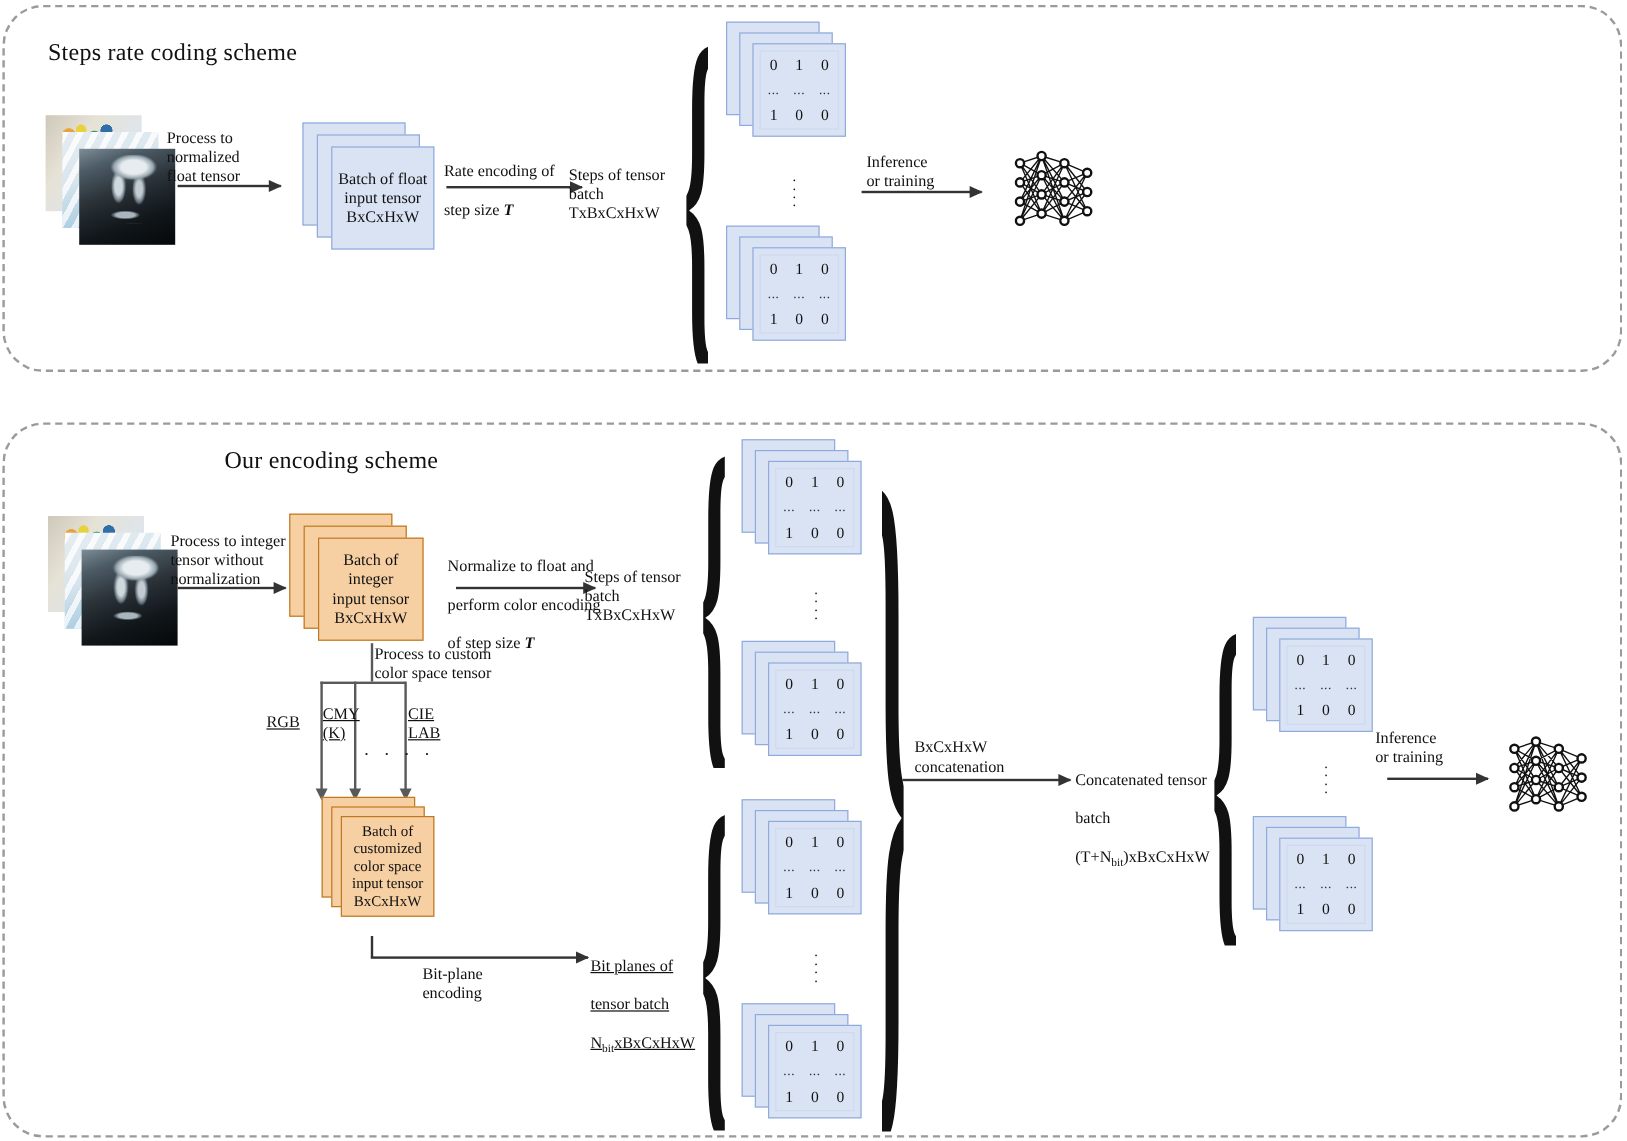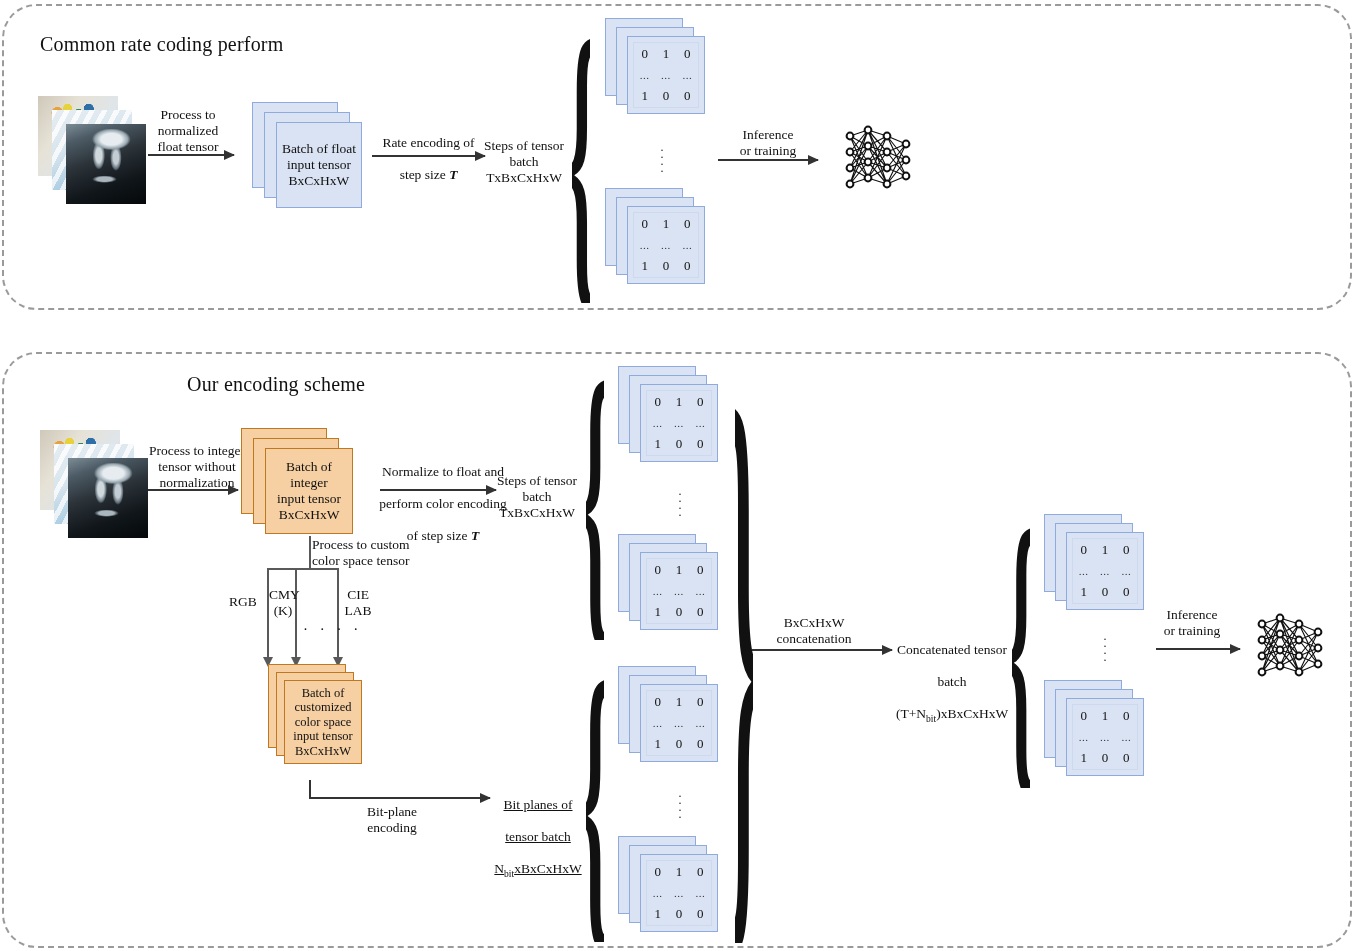--- a/index.html
+++ b/index.html
@@ -32,21 +32,21 @@
       background:
         radial-gradient(ellipse 46% 26% at 62% 18%,#e6ecef 0 40%,#98a7b0 62%,transparent 74%),
         radial-gradient(ellipse 13% 30% at 40% 46%,#cfd8dd 0 42%,#6d7a84 70%,transparent 84%),
         radial-gradient(ellipse 12% 28% at 70% 50%,#c3ccd2 0 40%,#63707a 70%,transparent 84%),
         radial-gradient(ellipse 30% 9% at 50% 88%,#aab6bd 0 45%,transparent 72%);}
 
   
   .arrow{position:absolute;height:2px;background:#333;}
   .arrow::after{content:"";position:absolute;right:-1px;top:-4px;
       border-left:11px solid #333;border-top:5px solid transparent;border-bottom:5px solid transparent;}
-  .lbl{position:absolute;font-size:13.5px;line-height:16px;text-align:center;white-space:pre-line;}
+  .lbl{position:absolute;font-size:13.5px;line-height:16px;text-align:left;white-space:pre-line;}
   .lbl b{font-weight:bold;font-style:italic;}
   sub{font-size:9.5px;}
 
   
   .boxstack{position:absolute;}
   .boxstack .c{position:absolute;box-sizing:border-box;}
   .boxstack .c.f{display:flex;align-items:center;justify-content:center;text-align:center;
       font-size:13.5px;line-height:16px;}
   .blue .c{background:#dae3f3;border:1.2px solid #8faadc;}
   .orange .c{background:#f6cfa2;border:1.2px solid #c07820;}
@@ -65,36 +65,36 @@
   .brace{position:absolute;color:#111;font-family:"DejaVu Serif",serif;
       display:flex;align-items:center;justify-content:center;overflow:hidden;}
   .brace span{display:block;transform-origin:center;font-weight:300;}
 
   
   .vline{position:absolute;width:2px;background:#595959;}
   .hline{position:absolute;height:2px;background:#595959;}
   .darrow{position:absolute;width:2px;background:#595959;}
   .darrow::after{content:"";position:absolute;left:-4.5px;bottom:-9px;
       border-top:10px solid #595959;border-left:5.5px solid transparent;border-right:5.5px solid transparent;}
-  .csl{position:absolute;font-size:13.5px;line-height:16px;text-align:center;white-space:pre-line;}
+  .csl{position:absolute;font-size:13.5px;line-height:16px;text-align:left;white-space:pre-line;text-decoration:underline;}
   .dots4{position:absolute;font-size:15px;letter-spacing:4px;color:#111;}
 
   
   .elbow-v{position:absolute;width:2px;background:#333;}
   .elbow-h{position:absolute;height:2px;background:#333;}
   .elbow-h::after{content:"";position:absolute;right:-1px;top:-4px;
       border-left:11px solid #333;border-top:5px solid transparent;border-bottom:5px solid transparent;}
 
   .nn{position:absolute;}
 </style>
 </head>
 <body>
 
 <div class="panel" id="panel-top"></div>
-<div class="title" style="left:40px;top:33px;">Common rate coding perform</div>
+<div class="title" style="left:40px;top:33px;">Steps rate coding scheme</div>
 
 <div class="imgstack" style="left:38px;top:96px;">
   <div class="ph ph1"></div>
   <div class="ph ph2"></div>
   <div class="ph ph3"></div>
 </div>
 
 <div class="lbl" style="left:139px;top:107px;width:98px;">Process to
 normalized
 float tensor</div>

